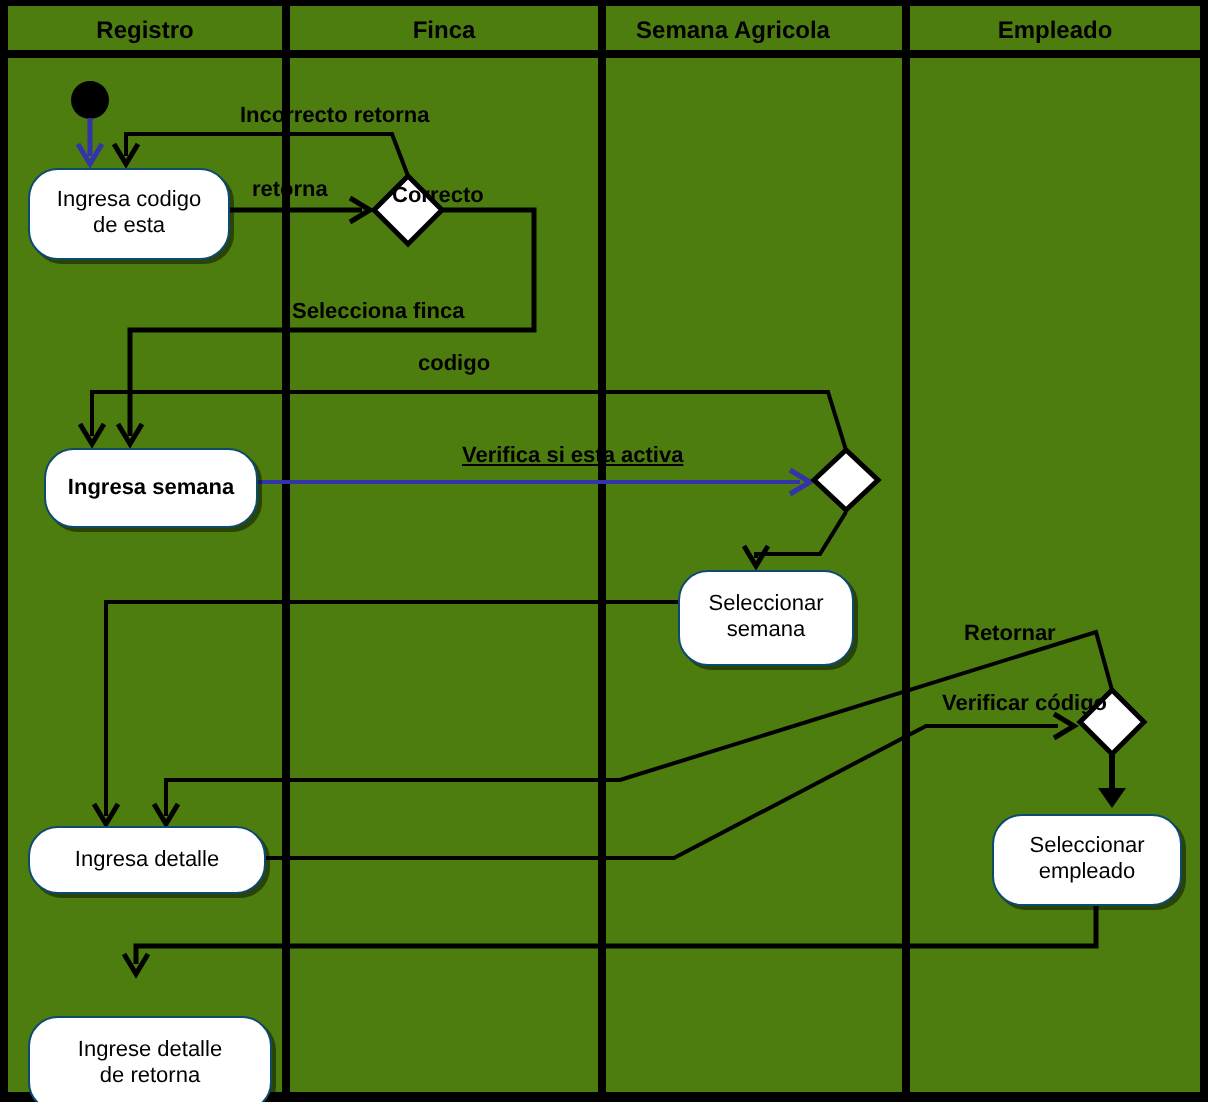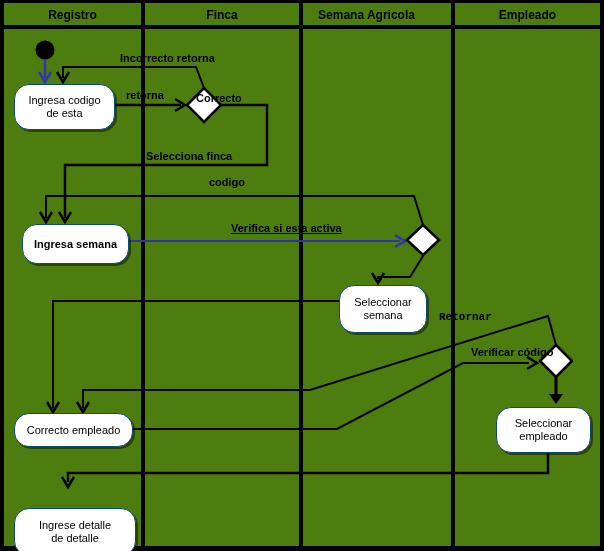--- a/index.html
+++ b/index.html
@@ -105,30 +105,30 @@
     <span>Seleccionar</span>
     <span>semana</span>
   </div>
 
   <div class="activity" style="left:496px;top:407px;width:95px;height:46px;">
     <span>Seleccionar</span>
     <span>empleado</span>
   </div>
 
   <div class="activity" style="left:14px;top:413px;width:119px;height:34px;">
-    <span>Correcto empleado</span>
+    <span>Ingresa detalle</span>
   </div>
 
   <div class="activity" style="left:14px;top:508px;width:122px;height:48px;">
     <span>Ingrese detalle</span>
-    <span>de detalle</span>
+    <span>de retorna</span>
   </div>
 
   <div class="edge-label" style="left:84px;top:52px;padding-left:36px;">Incorrecto retorna</div>
   <div class="edge-label" style="left:126px;top:89px;">retorna</div>
   <div class="edge-label" style="left:196px;top:92px;">Correcto</div>
   <div class="edge-label" style="left:146px;top:150px;">Selecciona finca</div>
   <div class="edge-label" style="left:209px;top:176px;">codigo</div>
   <div class="edge-label" style="left:231px;top:222px;text-decoration:underline;">Verifica si esta activa</div>
-  <div class="edge-label" style="left:439px;top:311px;font-family:Liberation Mono, monospace;">Retornar</div>
+  <div class="edge-label" style="left:482px;top:311px;">Retornar</div>
   <div class="edge-label" style="left:471px;top:346px;">Verificar código</div>
 
 </div>
 
 </body></html>

